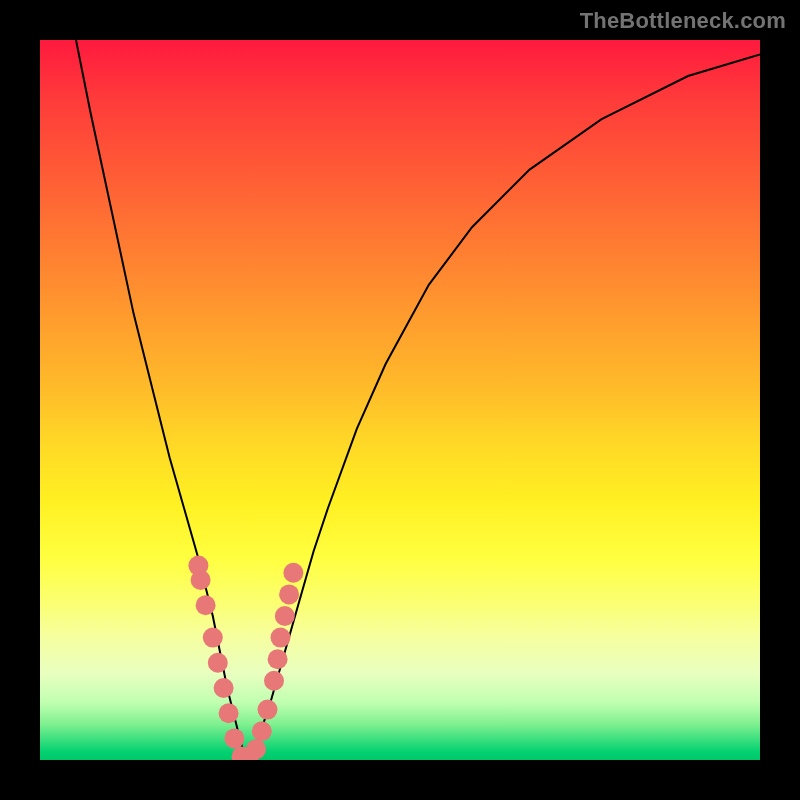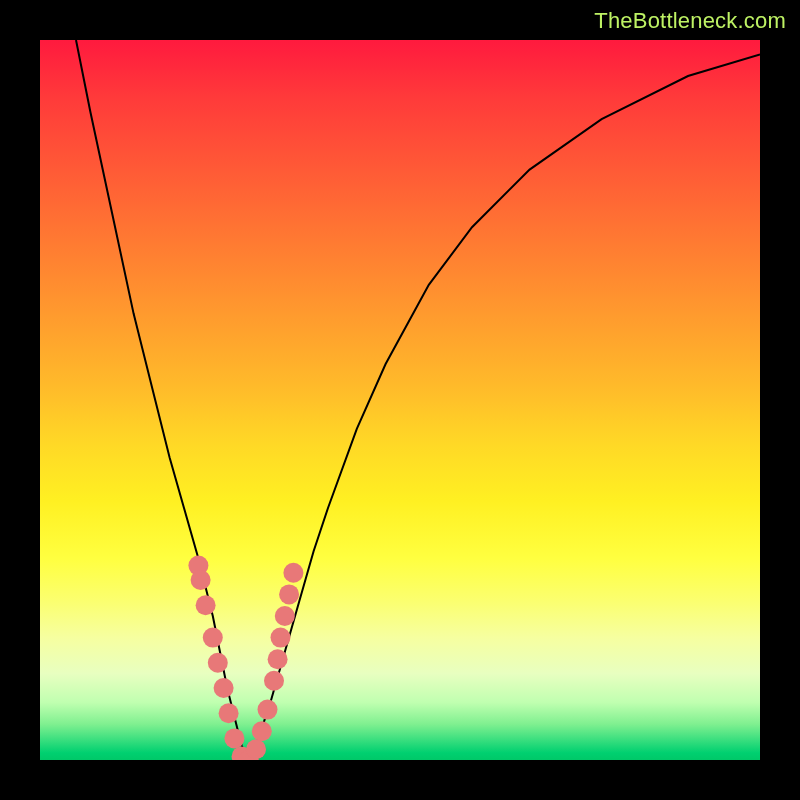--- a/index.html
+++ b/index.html
@@ -43,23 +43,23 @@
       #80f090 95%,
       #40e080 97%,
       #00d070 99%,
       #00c868 100%
     );
   }
   .watermark {
     position: absolute;
     top: 8px;
     right: 14px;
-    color: #bef264;
+    color: #737373;
     font-size: 22px;
-    font-weight: 400;
+    font-weight: 700;
     letter-spacing: 0.2px;
     z-index: 5;
   }
   svg.overlay {
     position: absolute;
     left: 40px;
     top: 40px;
     width: 720px;
     height: 720px;
     z-index: 3;

